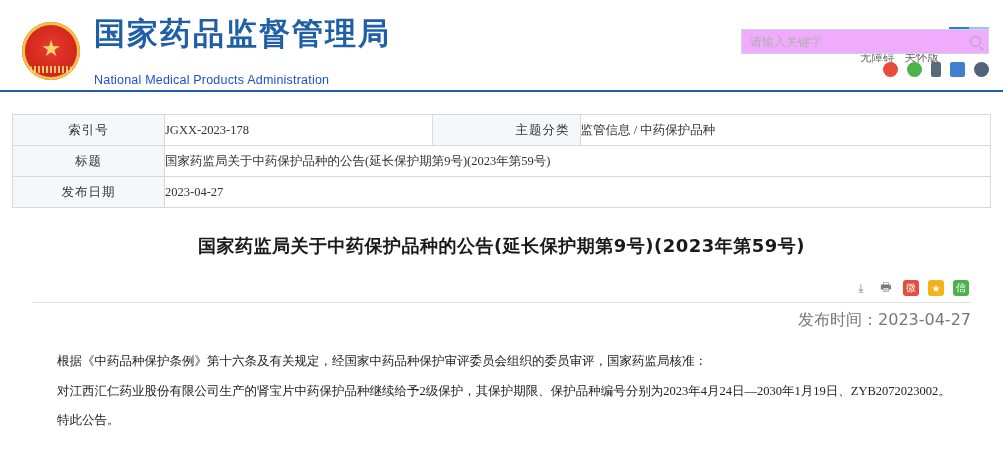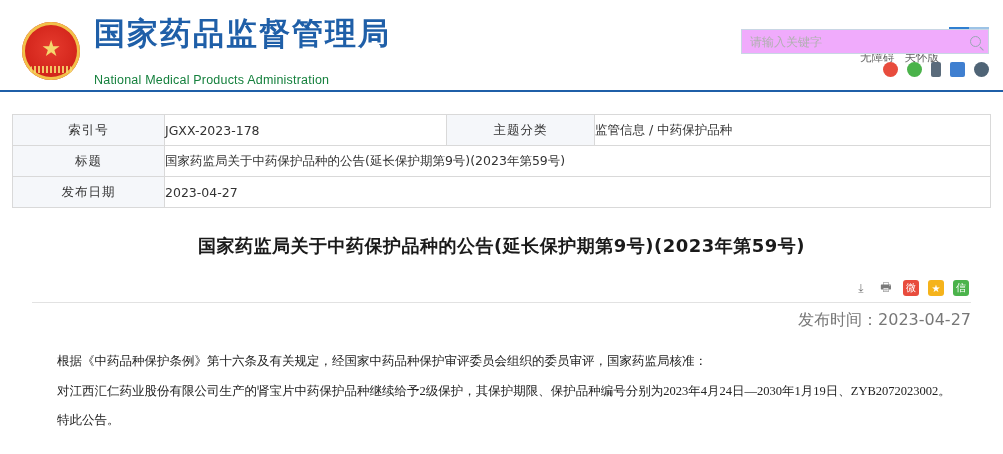--- a/index.html
+++ b/index.html
@@ -51,21 +51,21 @@
   .brand-cn {
     font-family: Liberation Serif, serif;
     font-size: 31px;
     font-weight: bold;
     color: #1f5fa8;
     letter-spacing: 2px;
     line-height: 1.15;
   }
   .brand-en {
     font-size: 12.5px;
-    color: #15803d;
+    color: #1d4ed8;
     letter-spacing: .2px;
     margin-top: 21px;
   }
 
   .top-right {
     position: absolute;
     right: 14px; top: 6px;
     display: flex; align-items: center; gap: 10px;
     font-size: 11.5px;
     color: #666;
@@ -134,30 +134,31 @@
     width: 979px;
     border-collapse: collapse;
     font-size: 12.5px;
     font-family: "DejaVu Sans", sans-serif;
   }
   .meta td {
     border: 1px solid #d9d9d9;
     height: 31px;
     padding: 4px 10px;
     color: #333;
+    font-family: Liberation Serif, serif;
   }
   .meta .lbl {
     width: 152px;
     text-align: center;
     background: #f5f7fa;
     color: #333;
     letter-spacing: 1px;
   }
   .meta .val { padding-left: 0; }
-  .meta .lbl2 { width: 148px; text-align: center; background: #f5f7fa; letter-spacing: 1px; }
+  .meta .lbl2 { width: 148px; text-align: right; background: #f5f7fa; letter-spacing: 1px; }
 
   
   .article { margin: 0 32px; }
   .doc-title {
     text-align: center;
     font-family: "DejaVu Sans", sans-serif;
     font-size: 18px;
     font-weight: bold;
     color: #1a1a1a;
     margin: 26px 0 0 0;

